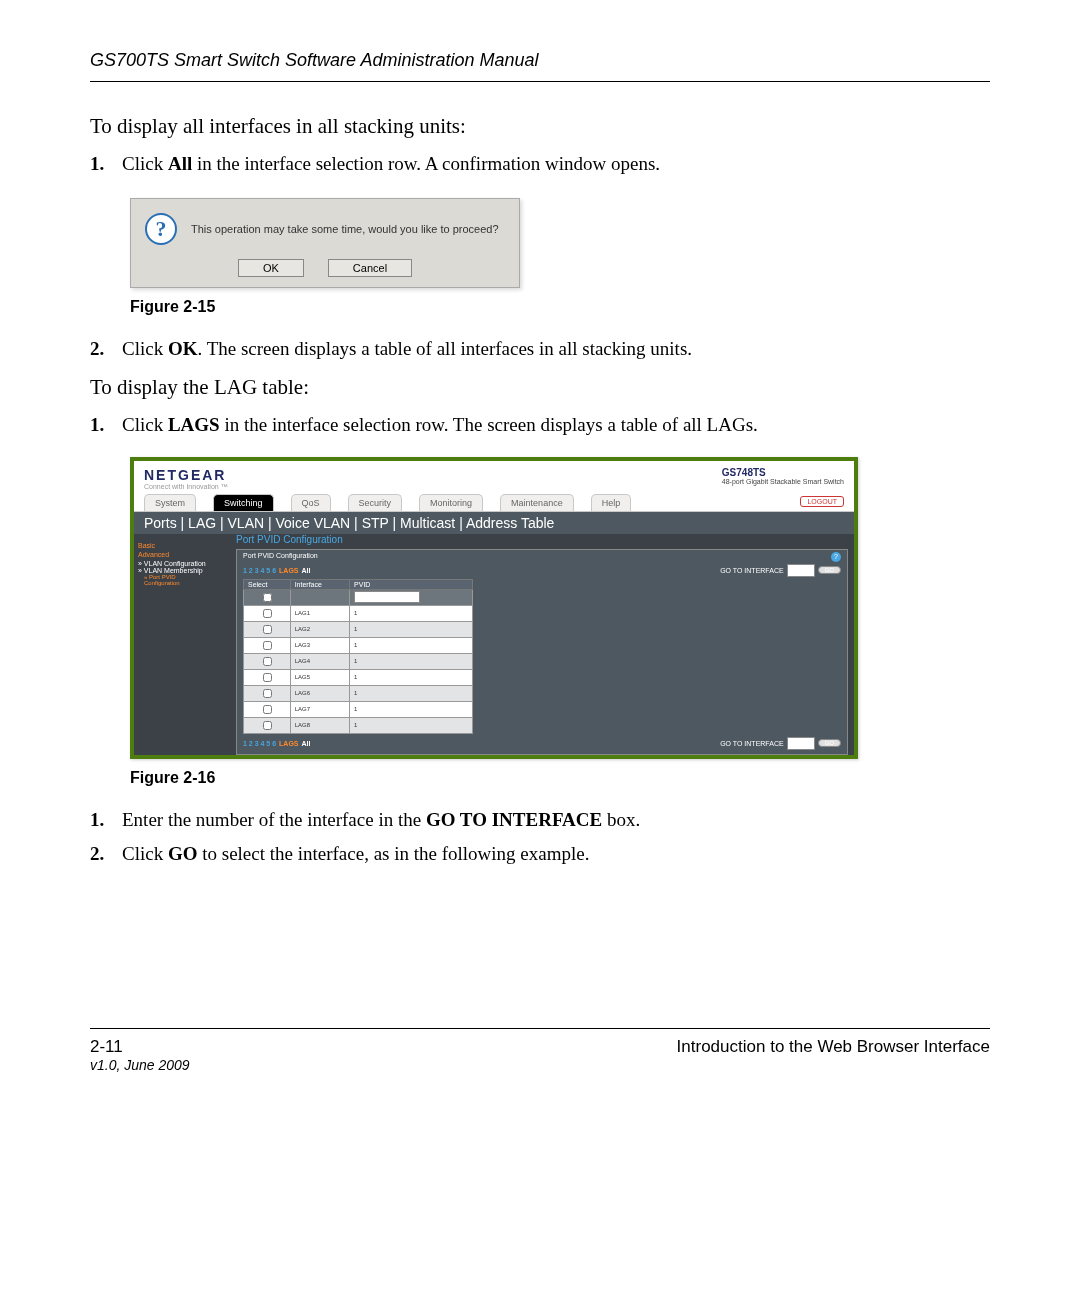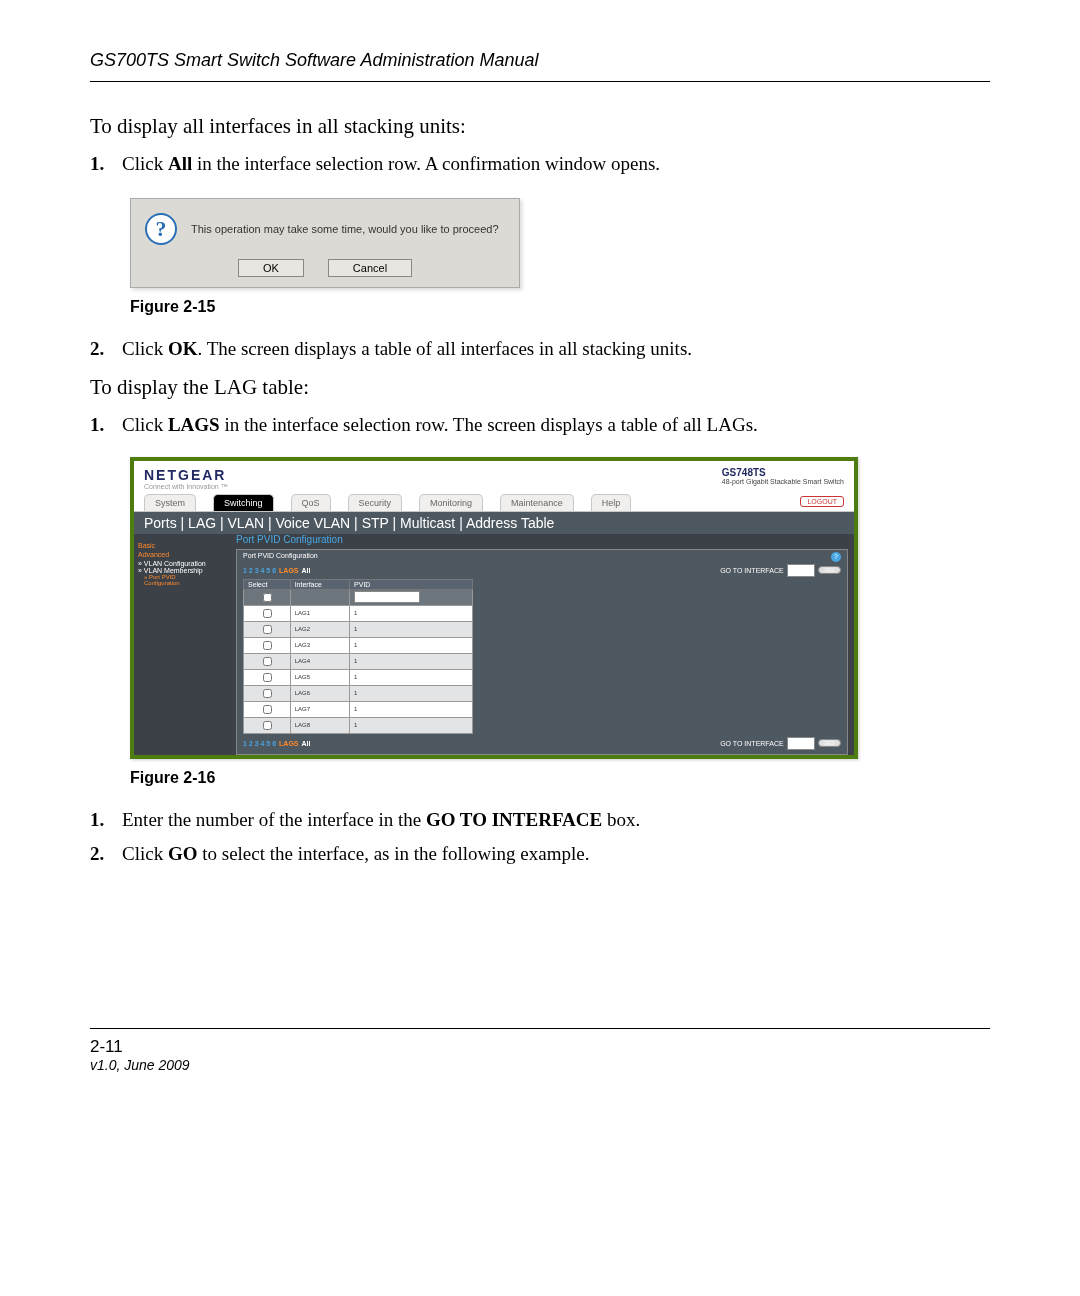--- a/index.html
+++ b/index.html
@@ -474,15 +474,16 @@
   <div class="numitem">
     <div class="num">2.</div>
     <div class="content">
       <span>Click </span><span class="bold">GO</span><span> to select the interface, as in the following example.</span>
     </div>
   </div>
 
   <div class="footer-rule"></div>
   <div class="footer-line">
     <span>2-11</span>
+    <span>Introduction to the Web Browser Interface</span>
   </div>
   <div class="footer-center">v1.0, June 2009</div>
 </div>
 
 </body></html>

